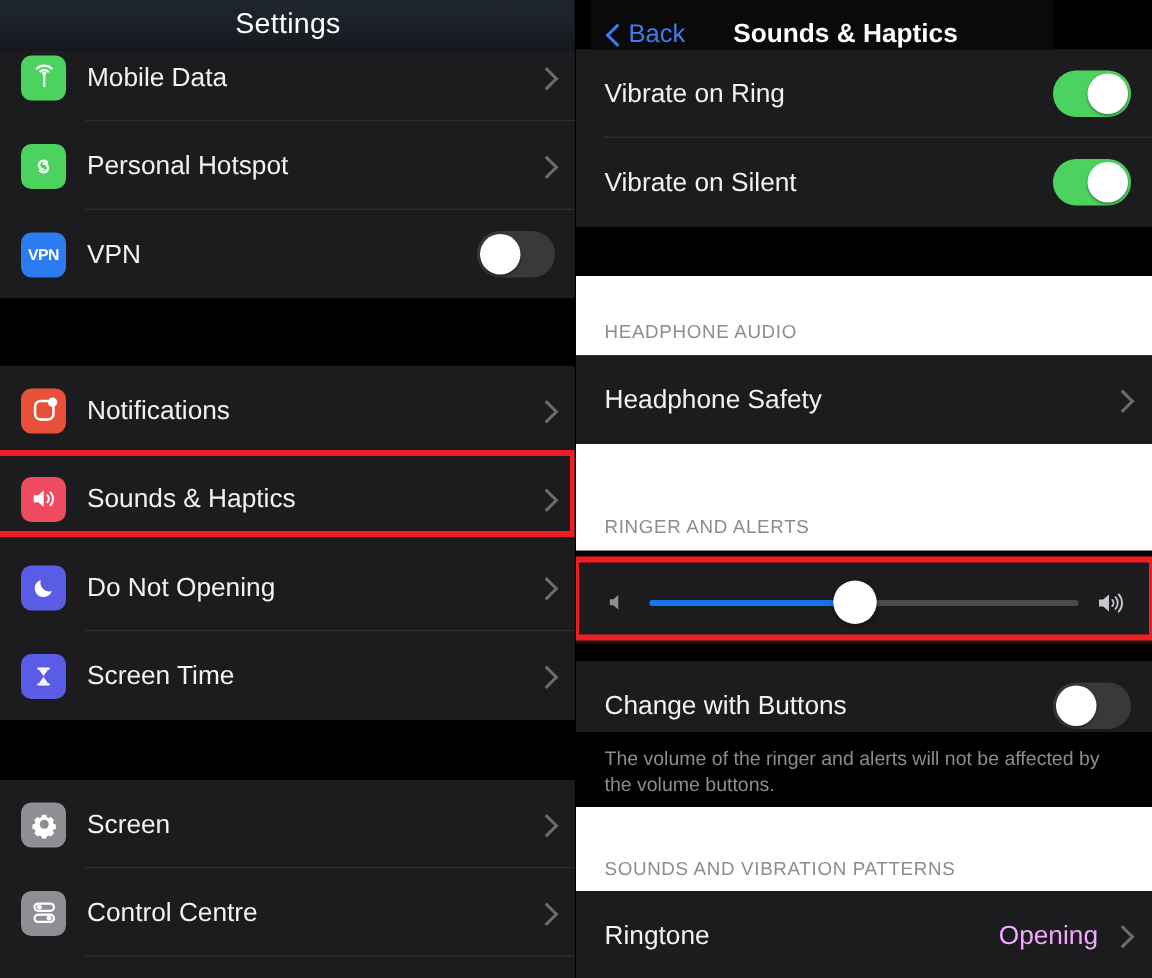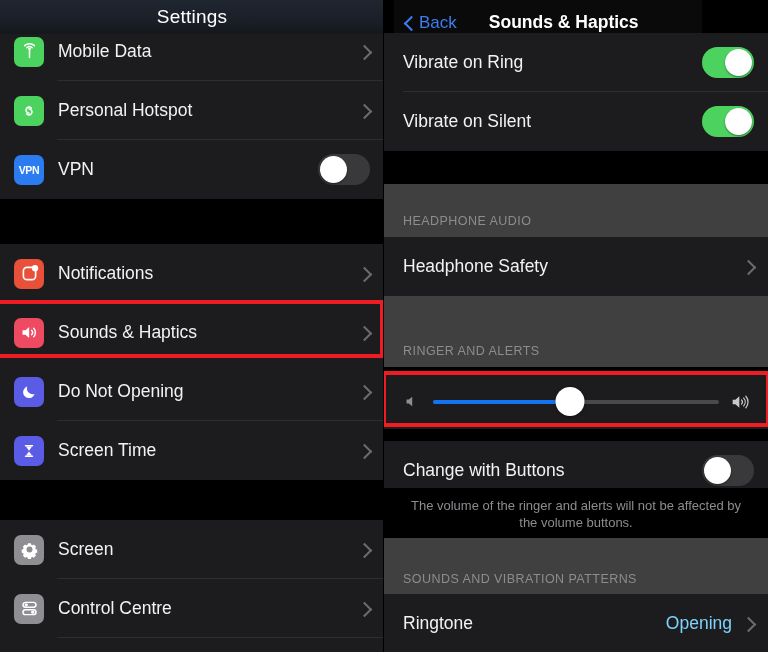--- a/index.html
+++ b/index.html
@@ -62,21 +62,21 @@
   .row.plain .sep{ left:19px; }
 
   .chev{
     width:12px; height:12px; position:relative; flex:none; margin-left:6px;
   }
   .chev:before{
     content:""; position:absolute; left:1px; top:1px; width:9px; height:9px;
     border-right:2.4px solid #6c6c70; border-top:2.4px solid #6c6c70;
     transform:rotate(45deg);
   }
-  .value{ color:#7dd3fc; font-size:17.5px; margin-right:4px; }
+  .value{ color:#f0abfc; font-size:17.5px; margin-right:4px; }
 
   
   .appicon{
     width:30px; height:30px; border-radius:7px; flex:none; margin-right:14px;
     display:flex; align-items:center; justify-content:center;
     position:relative; overflow:hidden;
   }
   .appicon svg{ display:block; }
   .appicon .vpn-text{ color:#fff; font-size:10.5px; font-weight:bold; letter-spacing:-.3px; }
 
@@ -89,27 +89,26 @@
   .toggle.off{ background:#39393c; }
   .toggle .knob{
     position:absolute; top:2px; width:27px; height:27px; border-radius:50%;
     background:#fff; box-shadow:0 1px 2px rgba(0,0,0,.45);
   }
   .toggle.on .knob{ left:23px; }
   .toggle.off .knob{ left:2px; }
 
   
   .sect-hdr{
-    background:#404040; color:#8c8c91; font-size:12.5px; letter-spacing:.45px;
+    background:#ffffff; color:#8c8c91; font-size:12.5px; letter-spacing:.45px;
     padding:0 19px; display:flex; align-items:flex-end; text-transform:uppercase;
   }
   .footnote{
     background:#000; color:#8c8c91; font-size:13px; line-height:17px;
     padding:9px 19px 0 19px;
-    text-align:center;
   }
 
   
   .slider-row{
     background:#1c1c1e; height:55px; display:flex; align-items:center;
     padding:0 14px;
   }
   .spk{ flex:none; display:flex; align-items:center; justify-content:center; width:26px; }
   .track-wrap{ flex:1; position:relative; height:31px; margin:0 9px; display:flex; align-items:center; cursor:pointer; }
   .track{ position:absolute; left:0; right:0; height:4px; border-radius:2px; background:#4a4a4d; }

